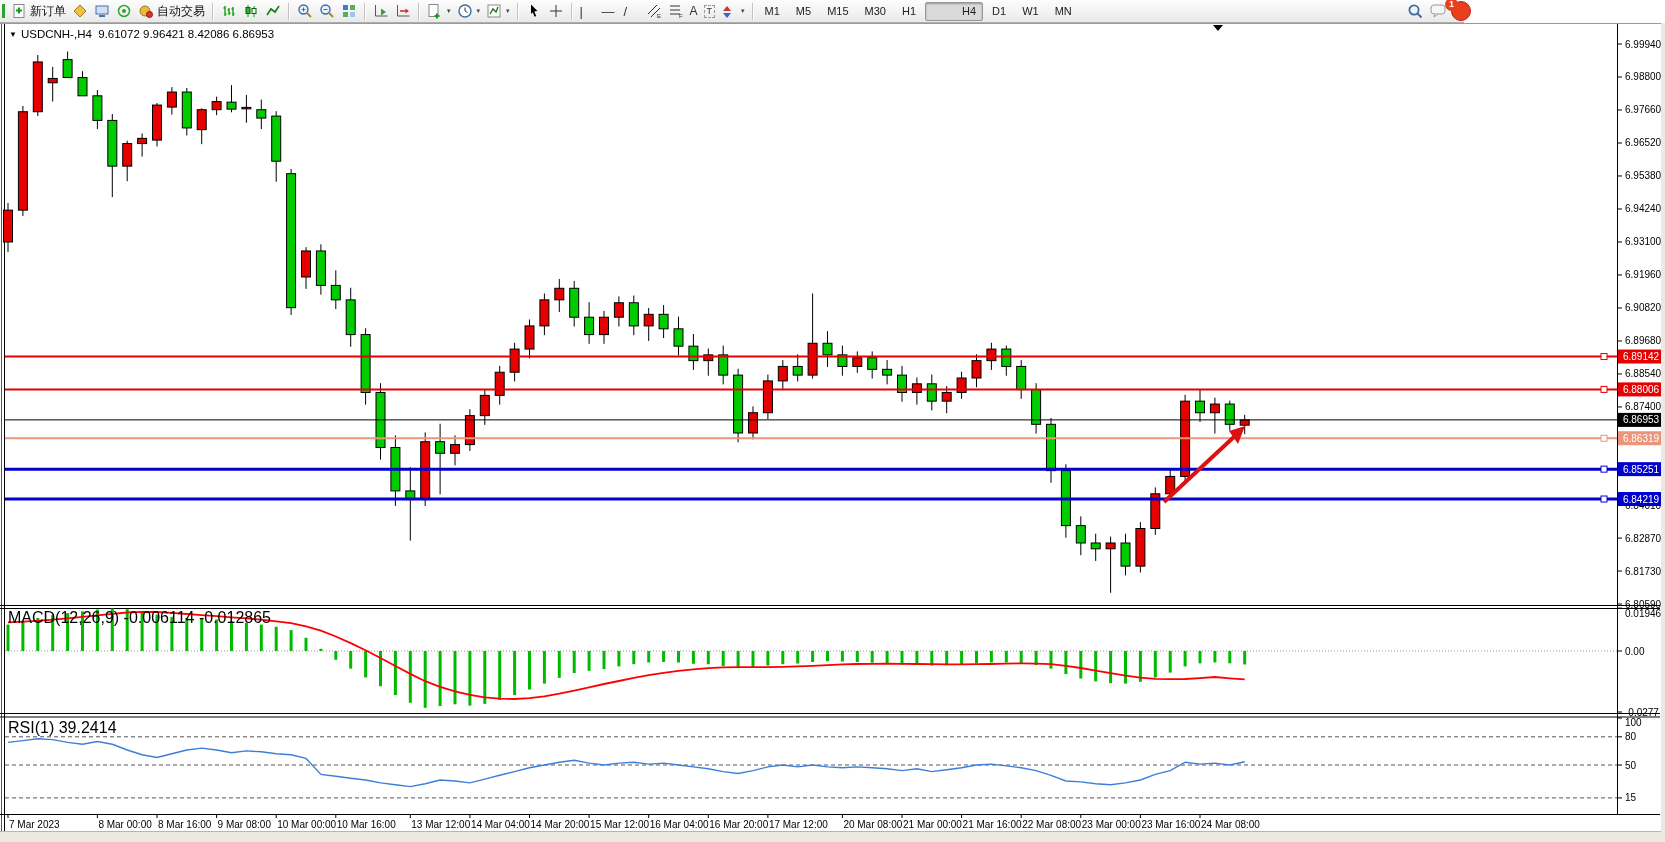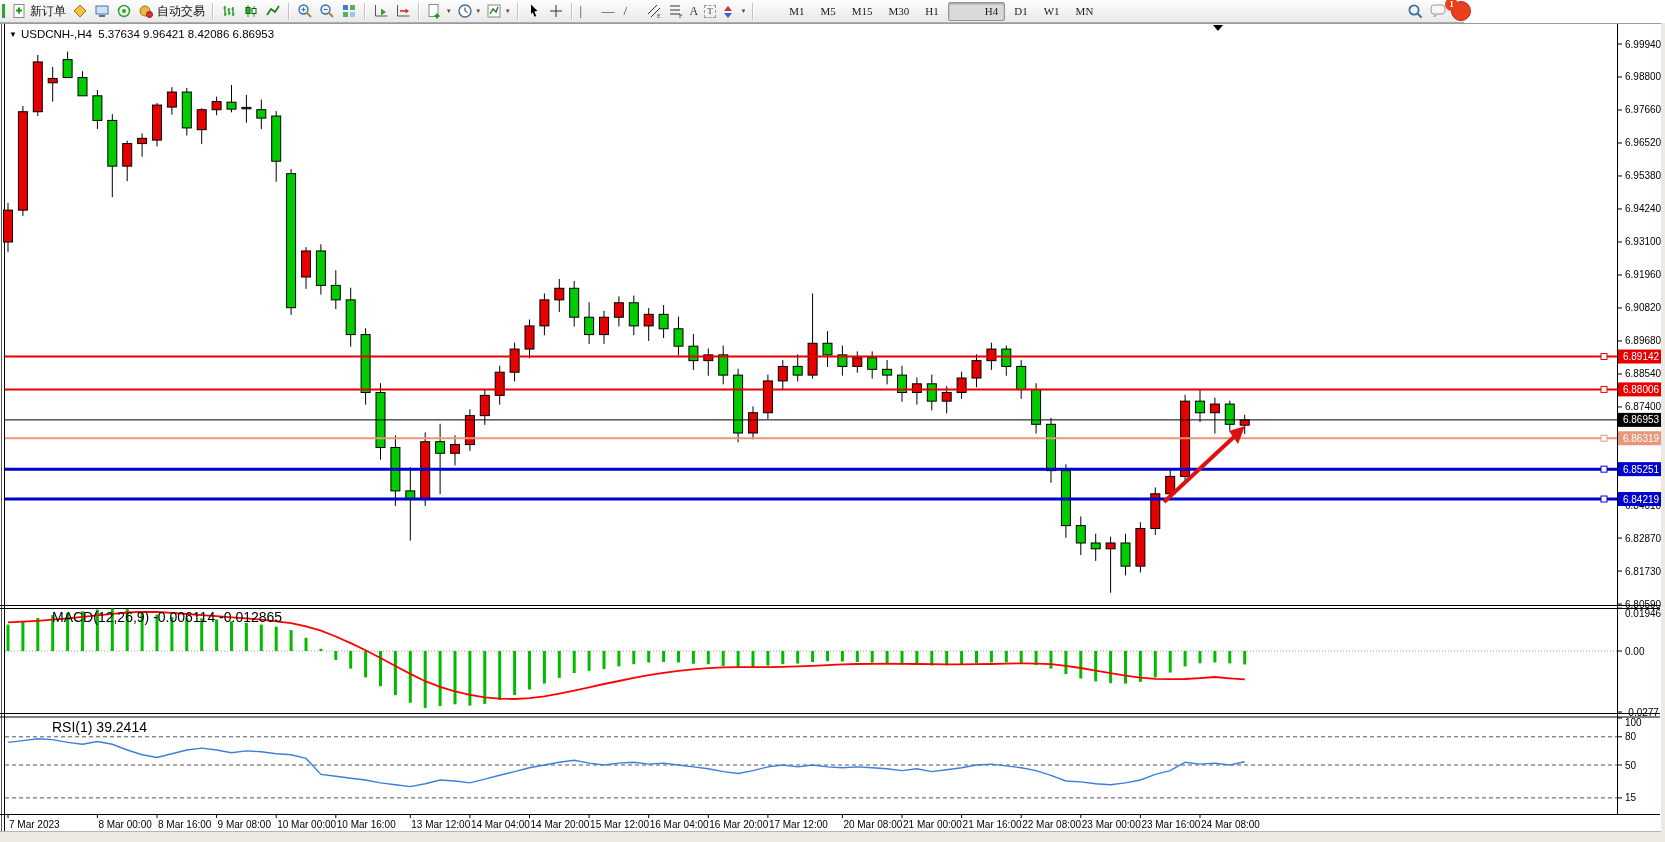--- a/index.html
+++ b/index.html
@@ -1,39 +1,39 @@
 <!DOCTYPE html>
 <html><head>
 <meta charset="utf-8">
 <style>
   html,body{margin:0;padding:0;}
   body{width:1665px;height:842px;overflow:hidden;position:relative;background:#fff;
        font-family:"Liberation Sans",sans-serif;-webkit-font-smoothing:antialiased;}
   
   .toolbar{position:absolute;top:0;left:0;width:1464px;height:23px;z-index:6;
     background:linear-gradient(#fdfdfd,#e9e9e9);border-bottom:1px solid #aeaeae;
-    display:flex;align-items:center;padding:0 2px;box-sizing:border-box;font-family:Liberation Serif, serif;}
+    display:flex;align-items:center;padding:0 2px;box-sizing:border-box;}
   .tbtn{display:inline-flex;align-items:center;gap:3px;padding:1px 3px;height:19px;
     border-radius:2px;font-size:12px;color:#111;flex:none;}
   .tbtn svg{display:block;}
   .sep{flex:none;width:0;height:17px;border-left:1px solid #c2c2c2;border-right:1px solid #ffffff;margin:0 4px;}
   .tf{flex:none;font-size:11px;padding:2px 6px;color:#222;border:1px solid transparent;border-radius:2px;line-height:13px;}
   .tf.active{background:#dadada;border-color:#979797;box-shadow:inset 0 1px 2px rgba(0,0,0,.3);padding-left:36px;}
   .caret{font-size:7px;color:#444;margin-left:1px;}
   .spacer{flex:1;}
   .glyph{font-size:13px;color:#333;width:16px;text-align:center;}
   .labelT{font-size:9px;color:#333;border:1px dashed #999;padding:0 2px;line-height:11px;}
   .badge{position:absolute;top:-3px;right:-7px;background:#e8401c;color:#fff;border-radius:50%;
     width:13px;height:13px;font-size:9px;line-height:13px;text-align:center;font-weight:bold;}
   .chat-wrap{position:relative;flex:none;}
   .corner-dot{flex:none;width:18px;height:18px;border-radius:50%;background:#e8401c;margin-right:-9px;border:1px solid #b22;}
   
   .chart-title{position:absolute;left:9px;top:28px;z-index:4;font-size:11.5px;color:#000;white-space:pre;}
   .chart-title .tri{font-size:8px;vertical-align:1px;margin-right:4px;}
-  .pane-label{position:absolute;z-index:4;font-size:14px;color:#000;white-space:pre;margin-left:44px;}
+  .pane-label{position:absolute;z-index:4;font-size:16px;color:#000;white-space:pre;}
   #macd-label{left:8px;top:609px;}
   #rsi-label{left:8px;top:719px;}
   
   .right-strip{position:absolute;top:23px;left:1661px;width:4px;height:819px;background:#ece9e2;z-index:3;}
   .bottom-strip{position:absolute;top:832px;left:0;width:1665px;height:10px;background:#ece9e2;z-index:3;}
   svg#chart{position:absolute;top:0;left:0;z-index:1;}
 </style>
 </head>
 <body>
 
@@ -202,21 +202,21 @@
   <span class="tbtn">
     <svg width="16" height="16">
         <polygon points="4,2 8,7 0,7" fill="#c33" transform="translate(2,1)"></polygon>
         <polygon points="4,14 8,9 0,9" fill="#36c" transform="translate(2,1)"></polygon>
       </svg>
     <span class="caret">▾</span>
   </span>
 
   <span class="sep"></span>
 
-  <span id="tf-container" style="display:inline-flex;gap:2px;margin-left:24px;">
+  <span id="tf-container" style="display:inline-flex;gap:2px;">
       <span class="tf">M1</span>
       <span class="tf">M5</span>
       <span class="tf">M15</span>
       <span class="tf">M30</span>
       <span class="tf">H1</span>
       <span class="tf active">H4</span>
       <span class="tf">D1</span>
       <span class="tf">W1</span>
       <span class="tf">MN</span>
     </span>
@@ -232,21 +232,21 @@
   <span class="chat-wrap tbtn">
     <svg width="18" height="16">
         <rect x="1" y="2" width="14" height="9" rx="3" fill="#f6f6f6" stroke="#9a9a9a"></rect>
         <path d="M5 11l-1 3 4-3" fill="#f6f6f6" stroke="#9a9a9a"></path>
       </svg>
     <span class="badge">1</span>
   </span>
   <span class="corner-dot"></span>
 </div>
 
-<div class="chart-title"><span class="tri">▼</span><span>USDCNH-,H4</span>  <span>5.37634</span> <span>9.96421</span> <span>8.42086</span> <span>6.86953</span></div>
+<div class="chart-title"><span class="tri">▼</span><span>USDCNH-,H4</span>  <span>9.61072</span> <span>9.96421</span> <span>8.42086</span> <span>6.86953</span></div>
 
 <div class="pane-label" id="macd-label"><span>MACD(12,26,9)</span> <span>-0.006114</span> <span>-0.012865</span></div>
 
 <div class="pane-label" id="rsi-label"><span>RSI(1)</span> <span>39.2414</span></div>
 
 <svg id="chart" width="1665" height="842">
     <line x1="1.5" y1="23" x2="1.5" y2="831" stroke="#555"></line>
     <line x1="4.5" y1="23" x2="4.5" y2="831" stroke="#000"></line>
     <line x1="0" y1="23.5" x2="1665" y2="23.5" stroke="#9a9a9a"></line>
     <line x1="1617.5" y1="24" x2="1617.5" y2="814" stroke="#000"></line>

